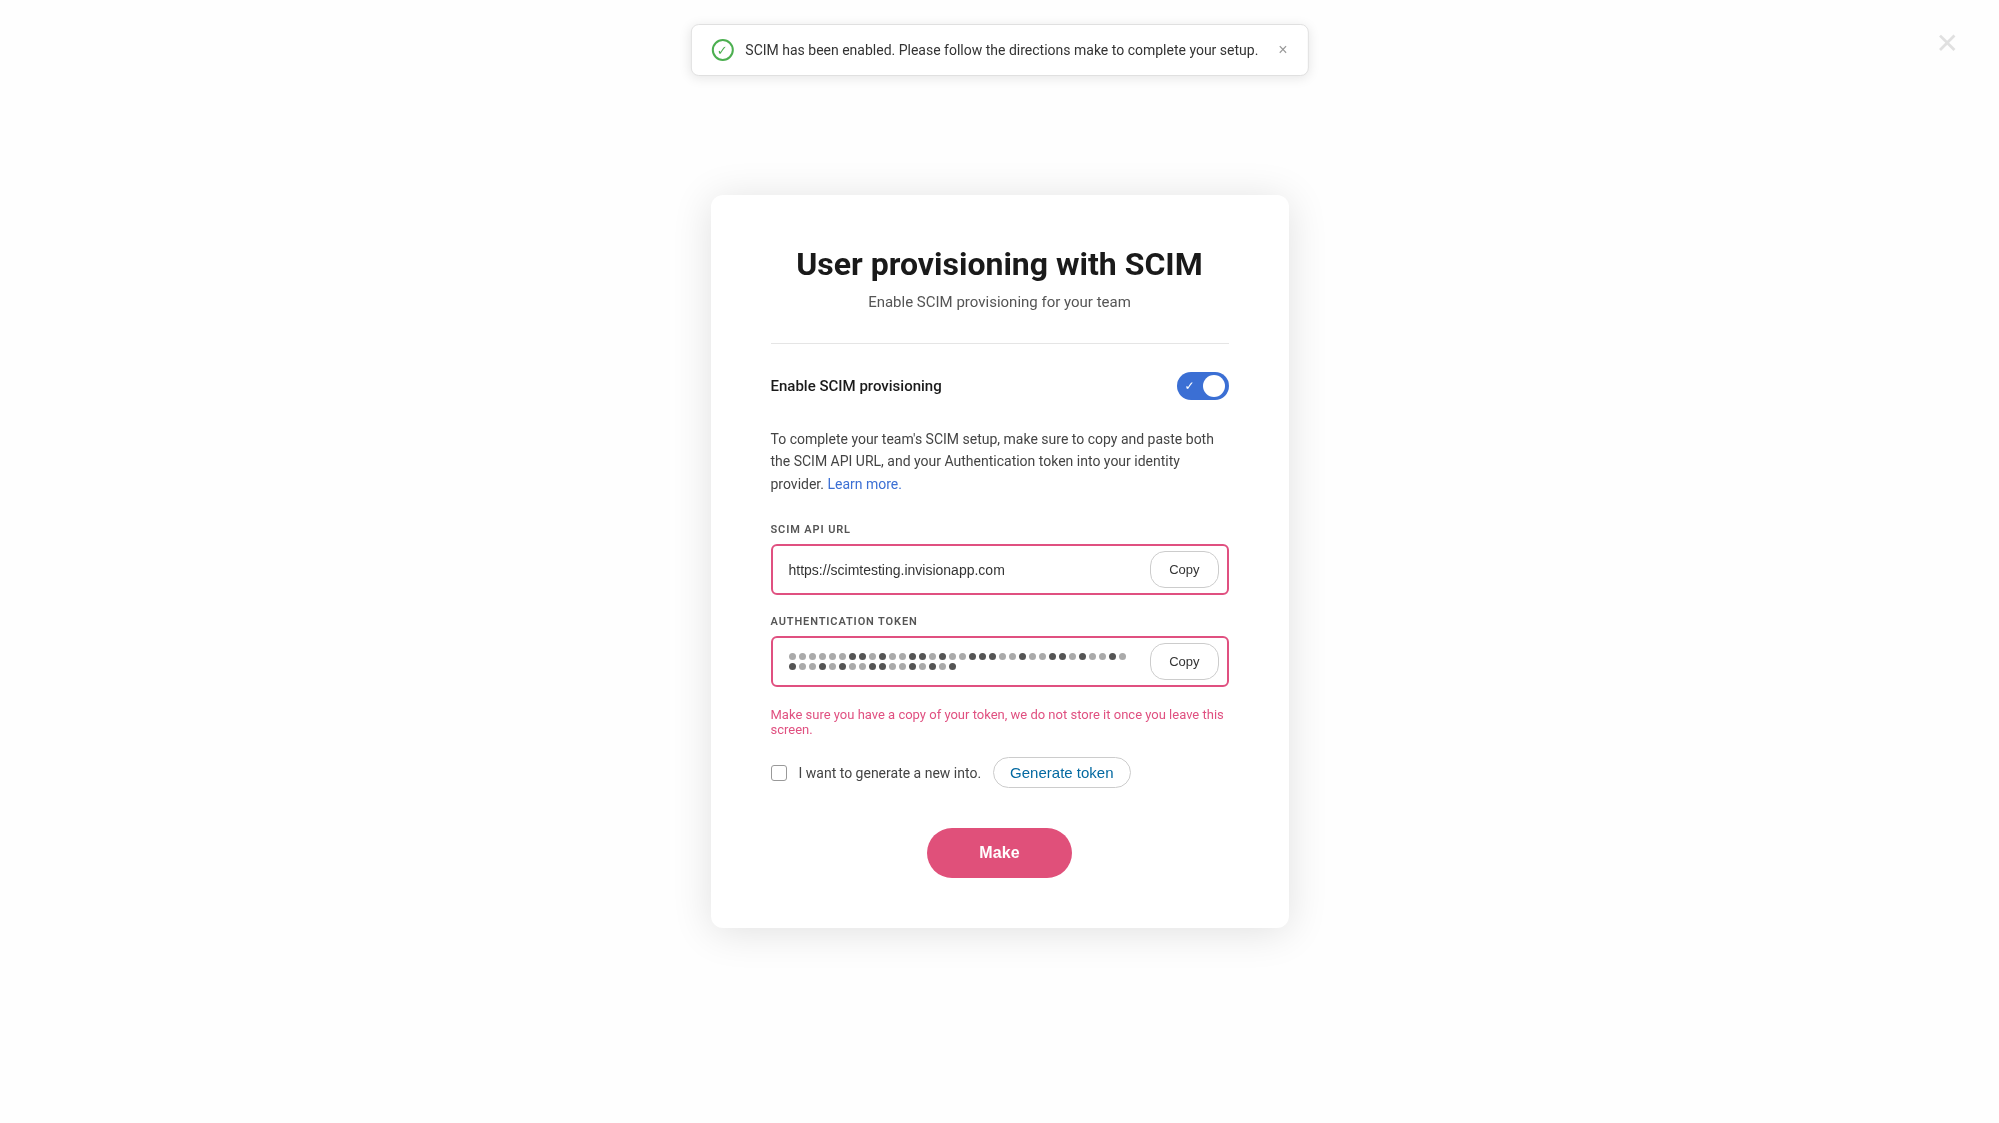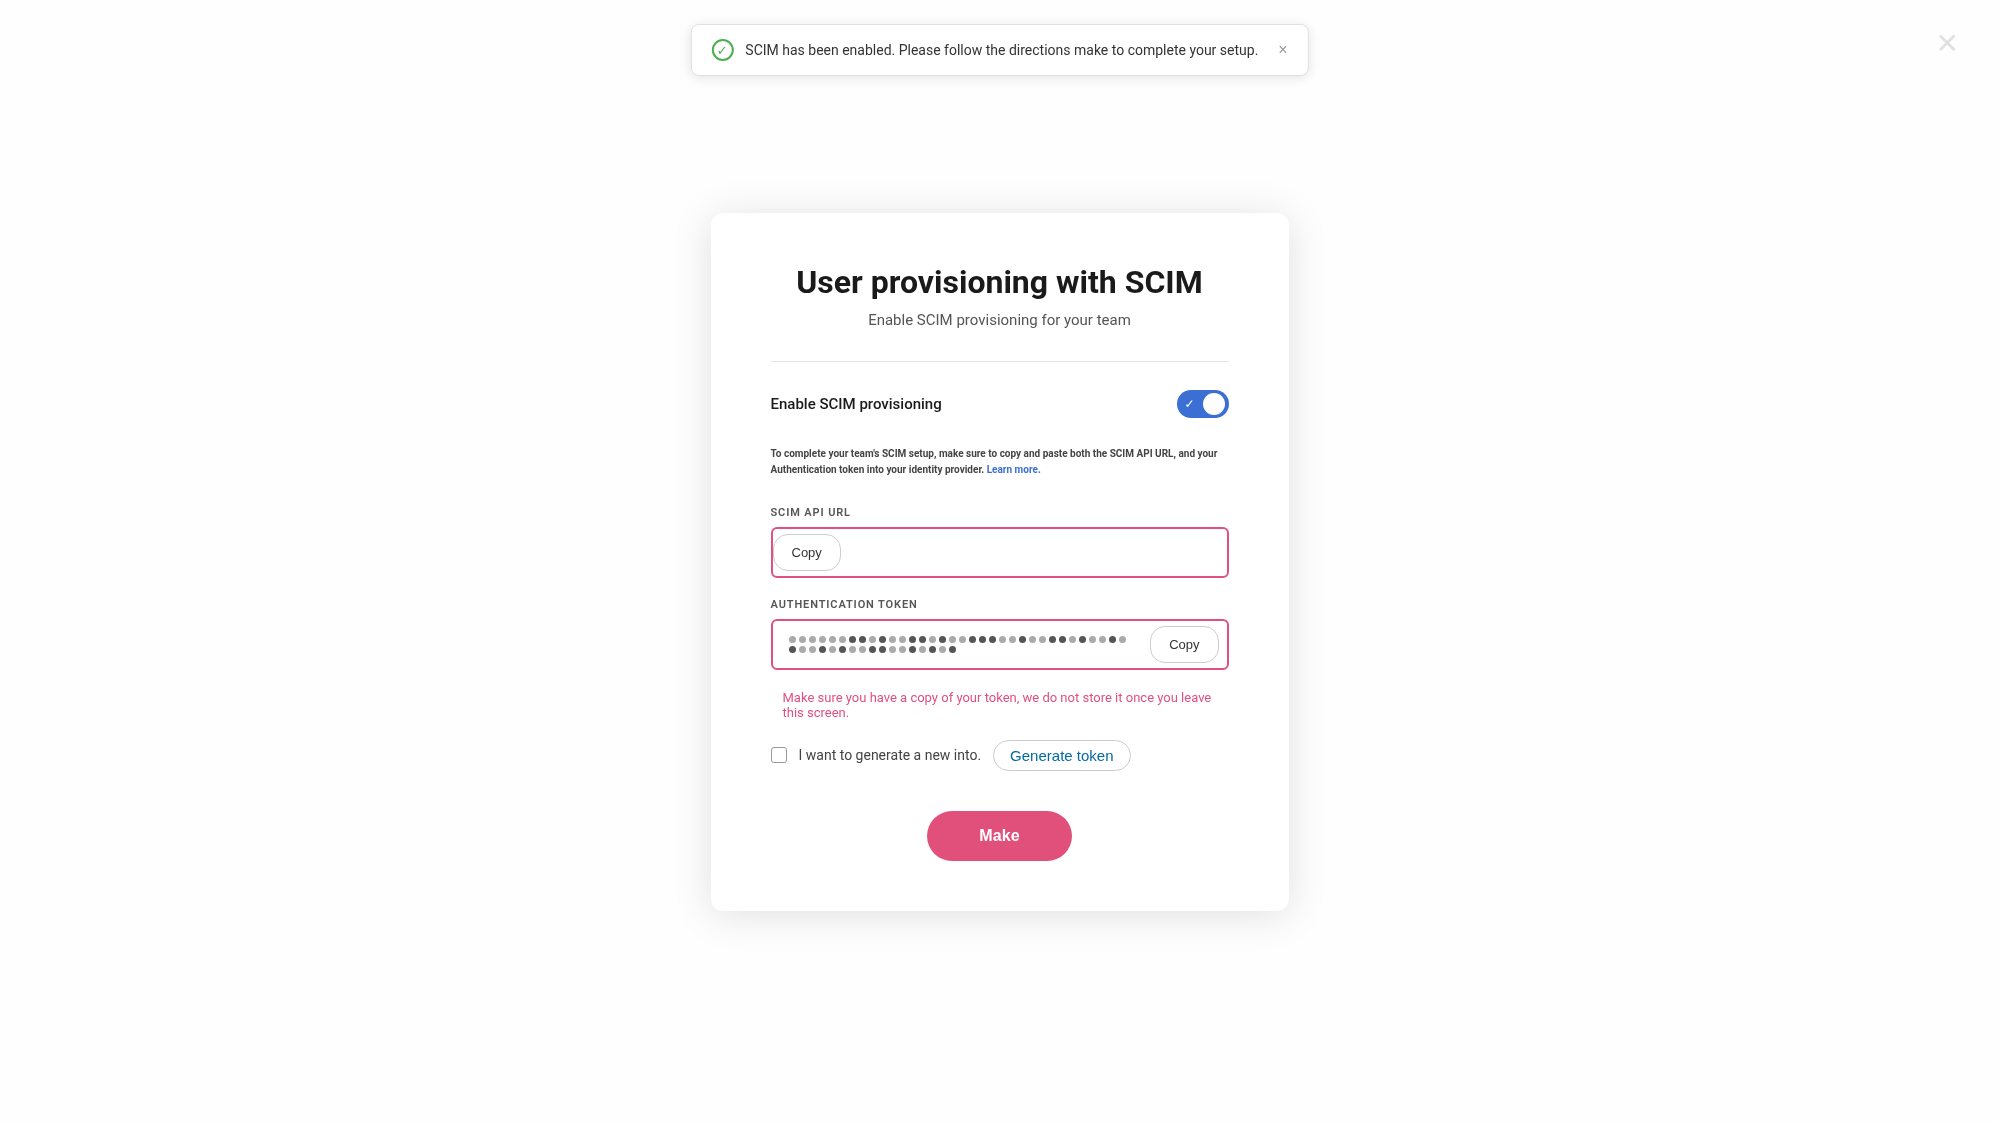--- a/index.html
+++ b/index.html
@@ -163,25 +163,24 @@
       position: absolute;
       left: 8px;
       top: 50%;
       transform: translateY(-50%);
       color: #fff;
       font-size: 12px;
     }
 
     
     .description {
-      font-size: 10px;
+      font-size: 14px;
       color: #444;
       line-height: 1.6;
       margin-bottom: 28px;
-      font-weight: bold;
     }
 
     .description a {
       color: #3b6fd4;
       text-decoration: none;
     }
 
     
     .field-group {
       margin-bottom: 20px;
@@ -249,21 +248,20 @@
 
     .token-dot.dark {
       background: #555;
     }
 
     
     .warning-text {
       font-size: 13px;
       color: #e05080;
       margin-bottom: 20px;
-      margin-left: 12px;
     }
 
     
     .new-token-row {
       display: flex;
       align-items: center;
       gap: 12px;
       margin-bottom: 40px;
     }
 
@@ -341,20 +339,21 @@
       </label>
     </div>
 
     <p class="description">
       <span>To complete your team's SCIM setup, make sure to copy and paste both the SCIM API URL, and your Authentication token into your identity provider. </span><a href="#">Learn more.</a>
     </p>
 
     <div class="field-group">
       <div class="field-label">SCIM API URL</div>
       <div class="field-input-row">
+        <input class="field-input" type="text" readonly="" value="https://scimtesting.invisionapp.com" style="">
         <button class="copy-btn">Copy</button>
       </div>
     </div>
 
     <div class="field-group">
       <div class="field-label">Authentication token</div>
       <div class="field-input-row">
         <div class="token-dots">
 
           <span class="token-dot"></span>

